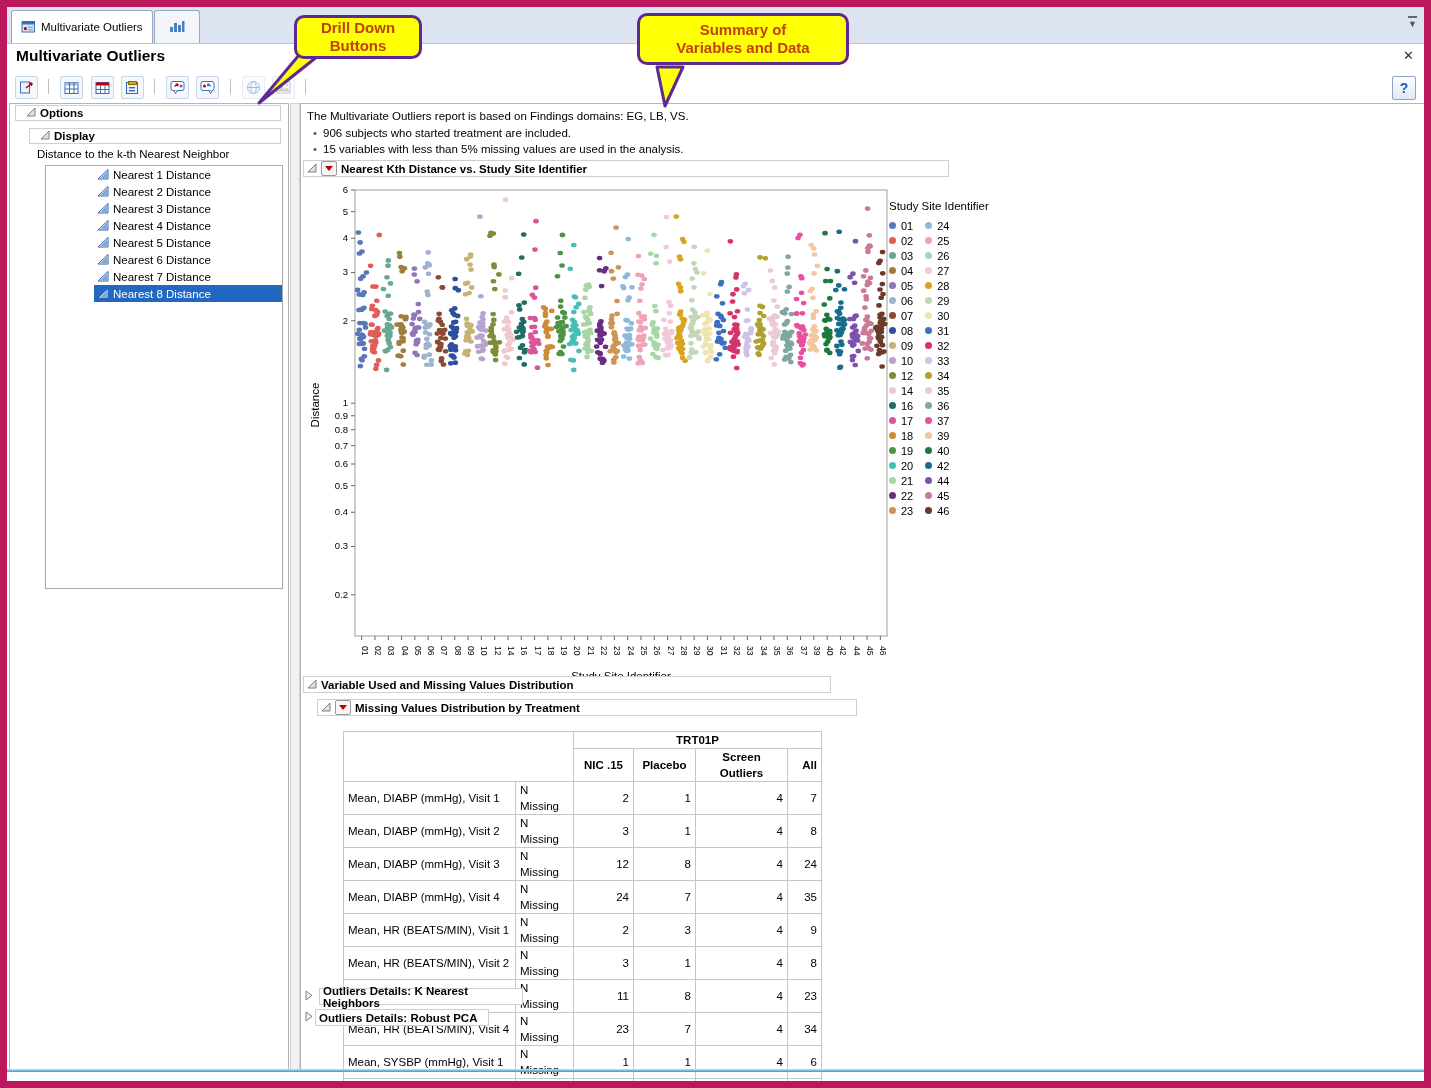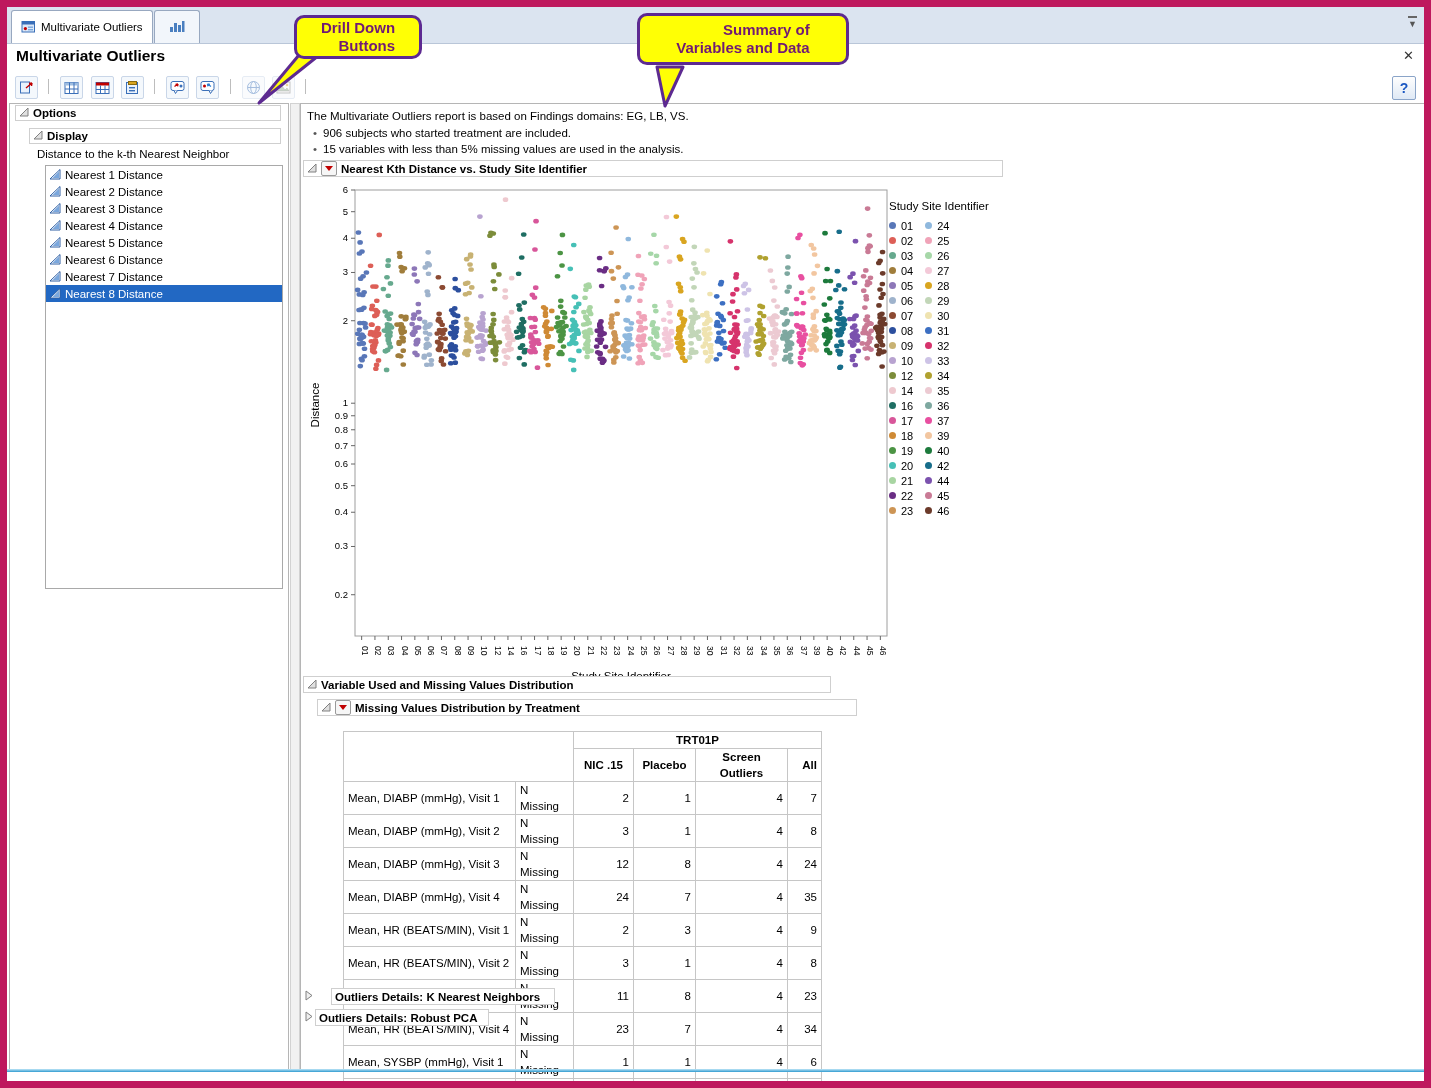--- a/index.html
+++ b/index.html
@@ -21,23 +21,23 @@
   .tbtn.gray{opacity:.45;}
   .tsep{display:inline-block;width:1px;height:15px;background:#bdbdbd;margin:6px 4px 0 7px;vertical-align:top;}
   .helpbtn{position:absolute;right:8px;top:3px;width:22px;height:22px;border:1px solid #8aa4c8;border-radius:2px;background:linear-gradient(#fefefe,#dfe9f5);color:#1a57c2;font-weight:bold;font-size:14px;display:flex;align-items:center;justify-content:center;}
 
   
   .sidebar{position:absolute;left:2px;top:96px;width:280px;height:968px;background:#fff;border:1px solid #b5b5b5;box-sizing:border-box;}
   .scrollstrip{position:absolute;left:283px;top:96px;width:10px;height:968px;background:#f1f1f1;border:1px solid #d2d2d2;box-sizing:border-box;}
   .report{position:absolute;left:293px;top:96px;width:1134px;height:968px;background:#fff;border:1px solid #b5b5b5;box-sizing:border-box;}
 
   
-  .hdrbox{position:absolute;height:16px;border:1px solid #cfcfcf;background:#fff;display:flex;align-items:center;gap:4px;padding:0 3px;font-weight:bold;box-sizing:border-box;}
+  .hdrbox{position:absolute;height:16px;border:1px solid #cfcfcf;background:#fff;display:flex;align-items:center;gap:4px;padding:0 10px;font-weight:bold;box-sizing:border-box;}
   .plain-label{position:absolute;white-space:nowrap;}
-  .nn-list{position:absolute;left:35px;top:61px;width:238px;height:424px;border:1px solid #a9a9a9;background:#fff;overflow:hidden;box-sizing:border-box;}
+  .nn-list{position:absolute;left:35px;top:61px;width:238px;height:424px;border:1px solid #a9a9a9;background:#fff;overflow:hidden;box-sizing:border-box;padding-left:48px;}
   .nn-item{height:17px;display:flex;align-items:center;gap:4px;padding-left:3px;white-space:nowrap;}
   .nn-item.selected{background:#2268c3;color:#fff;}
 
   
   .sec-hdr{position:absolute;height:17px;border:1px solid #cfcfcf;background:#fff;display:flex;align-items:center;gap:4px;padding:0 3px;font-weight:bold;box-sizing:border-box;}
   .redbtn{display:inline-flex;align-items:center;justify-content:center;width:14px;height:13px;border:1px solid #9a9a9a;background:#f6f6f6;border-radius:2px;}
   .disc{position:absolute;}
   .rpt-text{position:absolute;white-space:nowrap;}
   .bullet-dot{color:#555;margin-right:6px;}
 
@@ -56,21 +56,21 @@
   .mv-table thead th{font-weight:bold;text-align:center;}
   .mv-table td.num{text-align:right;}
   .mv-table td.lab{text-align:left;}
 
   
   .accent{position:absolute;left:0;right:0;top:1062px;height:3px;background:linear-gradient(#bfe6f7,#2f9ad0);}
   .statusbar{position:absolute;left:0;right:0;top:1065px;height:19px;background:#f0f0f0;border-top:1px solid #c8c8c8;}
   .statusbar a{position:absolute;right:10px;top:2px;color:#0a55c4;text-decoration:underline;font-size:11.5px;cursor:pointer;}
 
   
-  .callout{position:absolute;background:#ffff05;border:3px solid #5d2a91;border-radius:10px;color:#701a75;font-weight:bold;font-size:15px;line-height:18px;text-align:right;display:flex;align-items:center;justify-content:center;white-space:pre-line;z-index:50;}
+  .callout{position:absolute;background:#ffff05;border:3px solid #5d2a91;border-radius:10px;color:#c2410c;font-weight:bold;font-size:15px;line-height:18px;text-align:center;display:flex;align-items:center;justify-content:center;white-space:pre-line;z-index:50;}
   .callout-tail{position:absolute;z-index:49;}
 </style>
 </head>
 <body>
 
 <div id="app">
 
   <div class="tabbar">
     <div class="tab active" style="left:4px;">
       <span>
@@ -246,21 +246,21 @@
       </div>
   </div>
 
   <div class="scrollstrip"></div>
 
   <div class="report">
     <div class="rpt-text" style="left:6px;top:6px;">The Multivariate Outliers report is based on Findings domains: EG, LB, VS.</div>
     <div class="rpt-text" style="left:12px;top:23px;"><span class="bullet-dot">•</span><span>906 subjects who started treatment are included.</span></div>
     <div class="rpt-text" style="left:12px;top:39px;"><span class="bullet-dot">•</span><span>15 variables with less than 5% missing values are used in the analysis.</span></div>
 
-    <div class="sec-hdr" style="left:2px;top:56px;width:700px;">
+    <div class="sec-hdr" style="left:2px;top:56px;width:646px;">
       <span><svg width="10" height="10" viewBox="0 0 10 10">
             <polygon points="9,1 9,9 1,9" fill="#e0e0e0" stroke="#808080"></polygon>
           </svg></span>
       <span class="redbtn">
           <svg width="9" height="7" viewBox="0 0 9 7">
             <polygon points="0,1 8,1 4,6" fill="#c00000"></polygon>
           </svg>
         </span>
       <span>Nearest Kth Distance vs. Study Site Identifier</span>
     </div>
@@ -1957,21 +1957,21 @@
             <td class="num">1</td>
             <td class="num">4</td>
             <td class="num">8</td>
           </tr>
         </tbody>
     </table>
 
     <span class="disc" style="left:3px;top:886px;"><svg width="10" height="11" viewBox="0 0 10 11">
           <polygon points="2,1 8,5.5 2,10" fill="#f0f0f0" stroke="#808080"></polygon>
         </svg></span>
-    <div class="sec-hdr" style="left:30px;top:884px;width:224px;">
+    <div class="sec-hdr" style="left:18px;top:884px;width:204px;">
       <span>Outliers Details: K Nearest Neighbors</span>
     </div>
     <span class="disc" style="left:3px;top:907px;"><svg width="10" height="11" viewBox="0 0 10 11">
           <polygon points="2,1 8,5.5 2,10" fill="#f0f0f0" stroke="#808080"></polygon>
         </svg></span>
     <div class="sec-hdr" style="left:14px;top:905px;width:174px;">
       <span>Outliers Details: Robust PCA</span>
     </div>
   </div>
 

